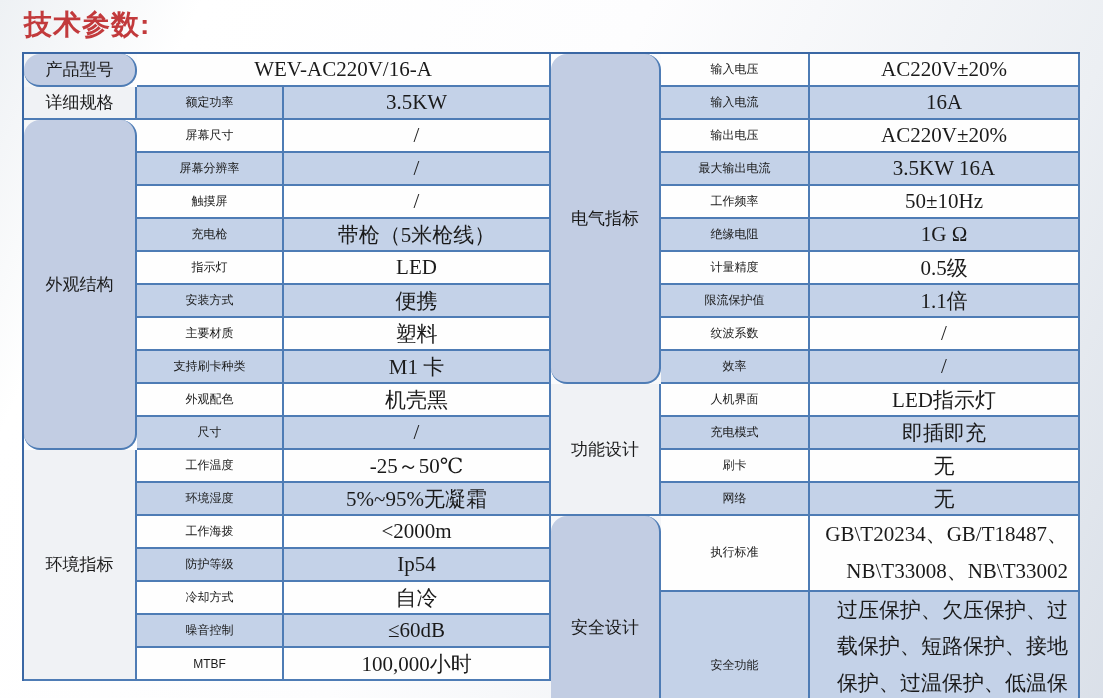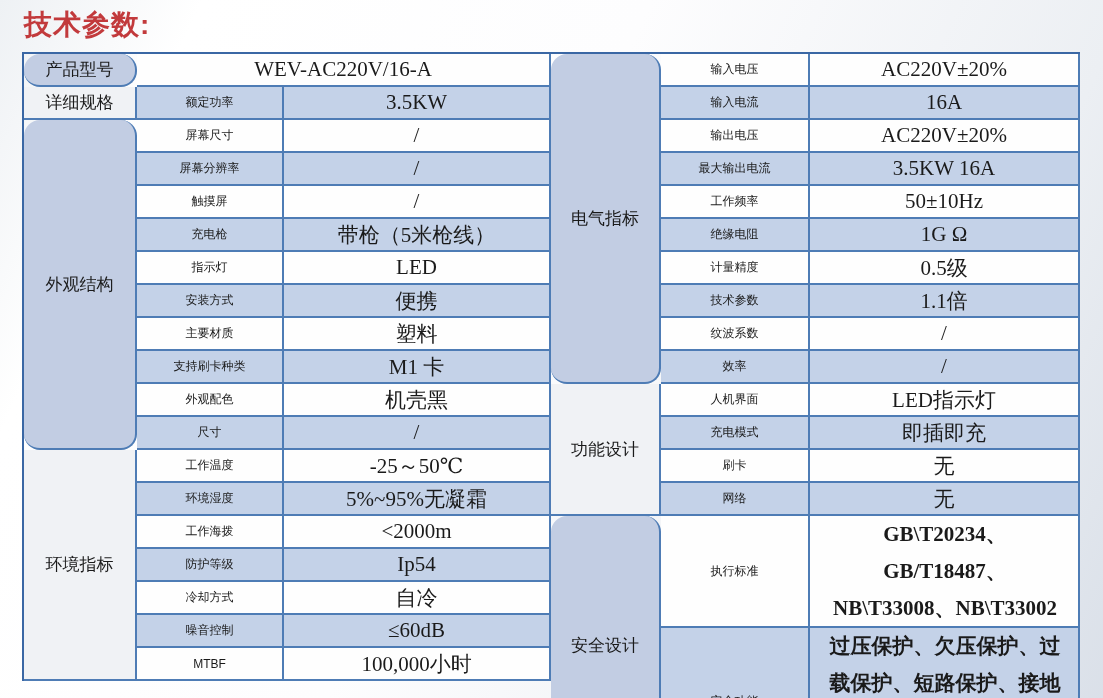--- a/index.html
+++ b/index.html
@@ -39,22 +39,22 @@
   tr.tall1{height:72px;}
   tr.tall2{height:93px;}
   .lbl{font-size:12px;font-family:"Liberation Sans","DejaVu Sans",sans-serif;}
   .grp{font-size:17px;font-family:"Liberation Sans","DejaVu Sans",sans-serif;}
   .val{font-size:21px;font-family:"Liberation Serif","DejaVu Serif",serif;}
   .rw td{background:#fefefe;}
   .rb td{background:#c4d2e8;}
   td.gb{background:#c2cde3 !important;border-radius:16px;}
   td.gw{background:#f0f2f5 !important;}
   td.left-text{
-    text-align:center;padding-left:12px;padding-right:10px;
-    white-space:pre-line;line-height:1.75;font-weight:bold;
+    text-align:right;padding-left:12px;padding-right:10px;
+    white-space:pre-line;line-height:1.75;
   }
 </style>
 </head>
 <body>
 
 <div class="page">
   <div class="title">技术参数:</div>
 
   <div class="tables">
 
@@ -177,21 +177,21 @@
       </tr>
       <tr class="rb">
         <td class="lbl">绝缘电阻</td>
         <td class="val">1G Ω</td>
       </tr>
       <tr class="rw">
         <td class="lbl">计量精度</td>
         <td class="val">0.5级</td>
       </tr>
       <tr class="rb">
-        <td class="lbl">技术参数</td>
+        <td class="lbl">限流保护值</td>
         <td class="val">1.1倍</td>
       </tr>
       <tr class="rw">
         <td class="lbl">纹波系数</td>
         <td class="val">/</td>
       </tr>
       <tr class="rb">
         <td class="lbl">效率</td>
         <td class="val">/</td>
       </tr>

